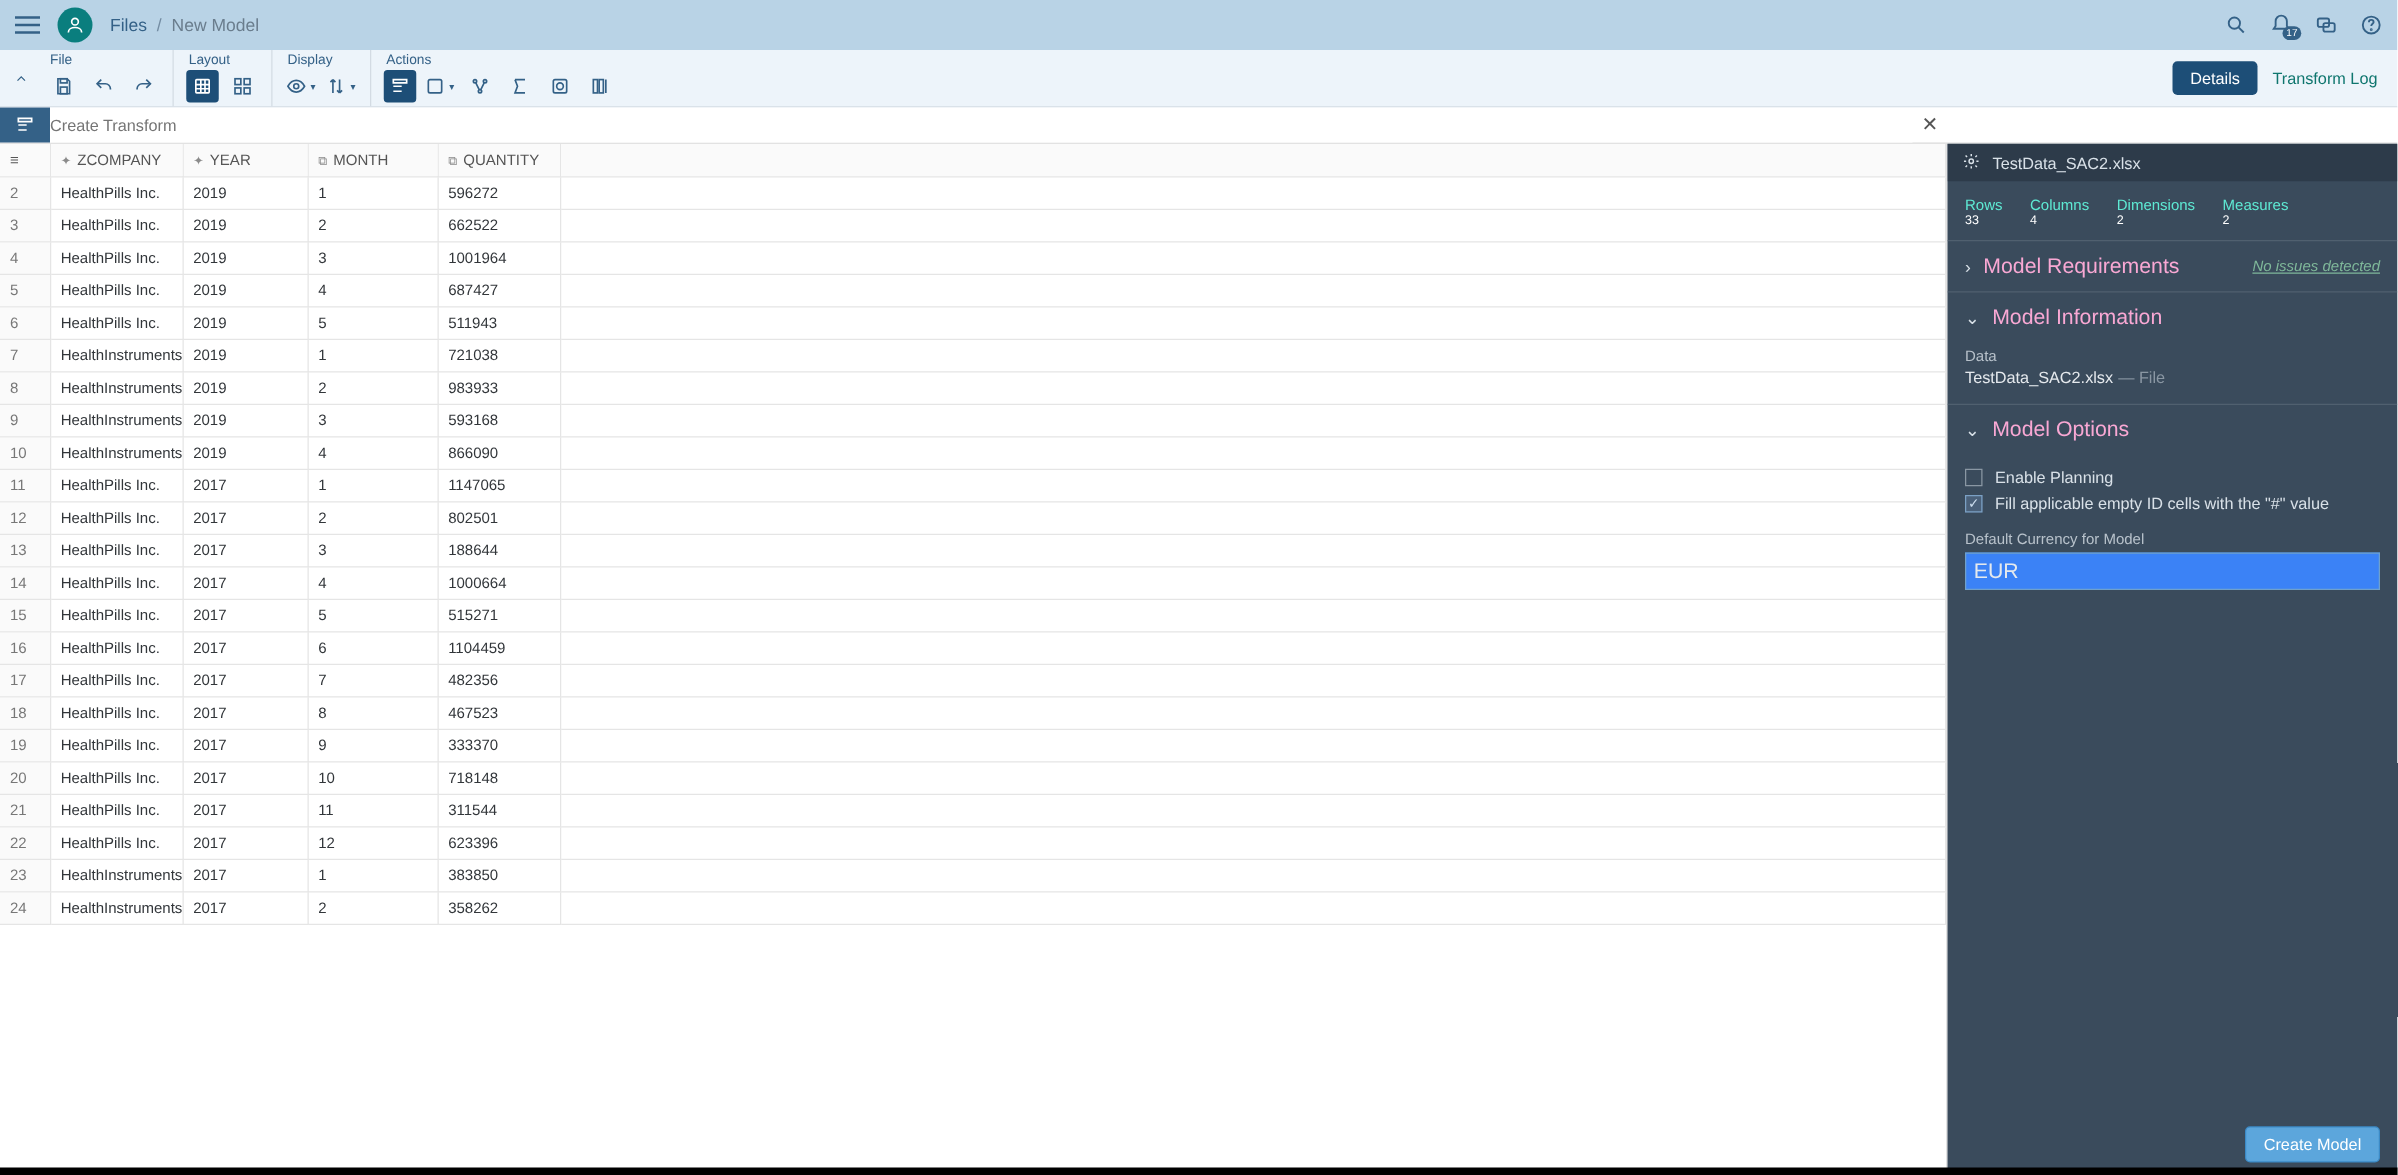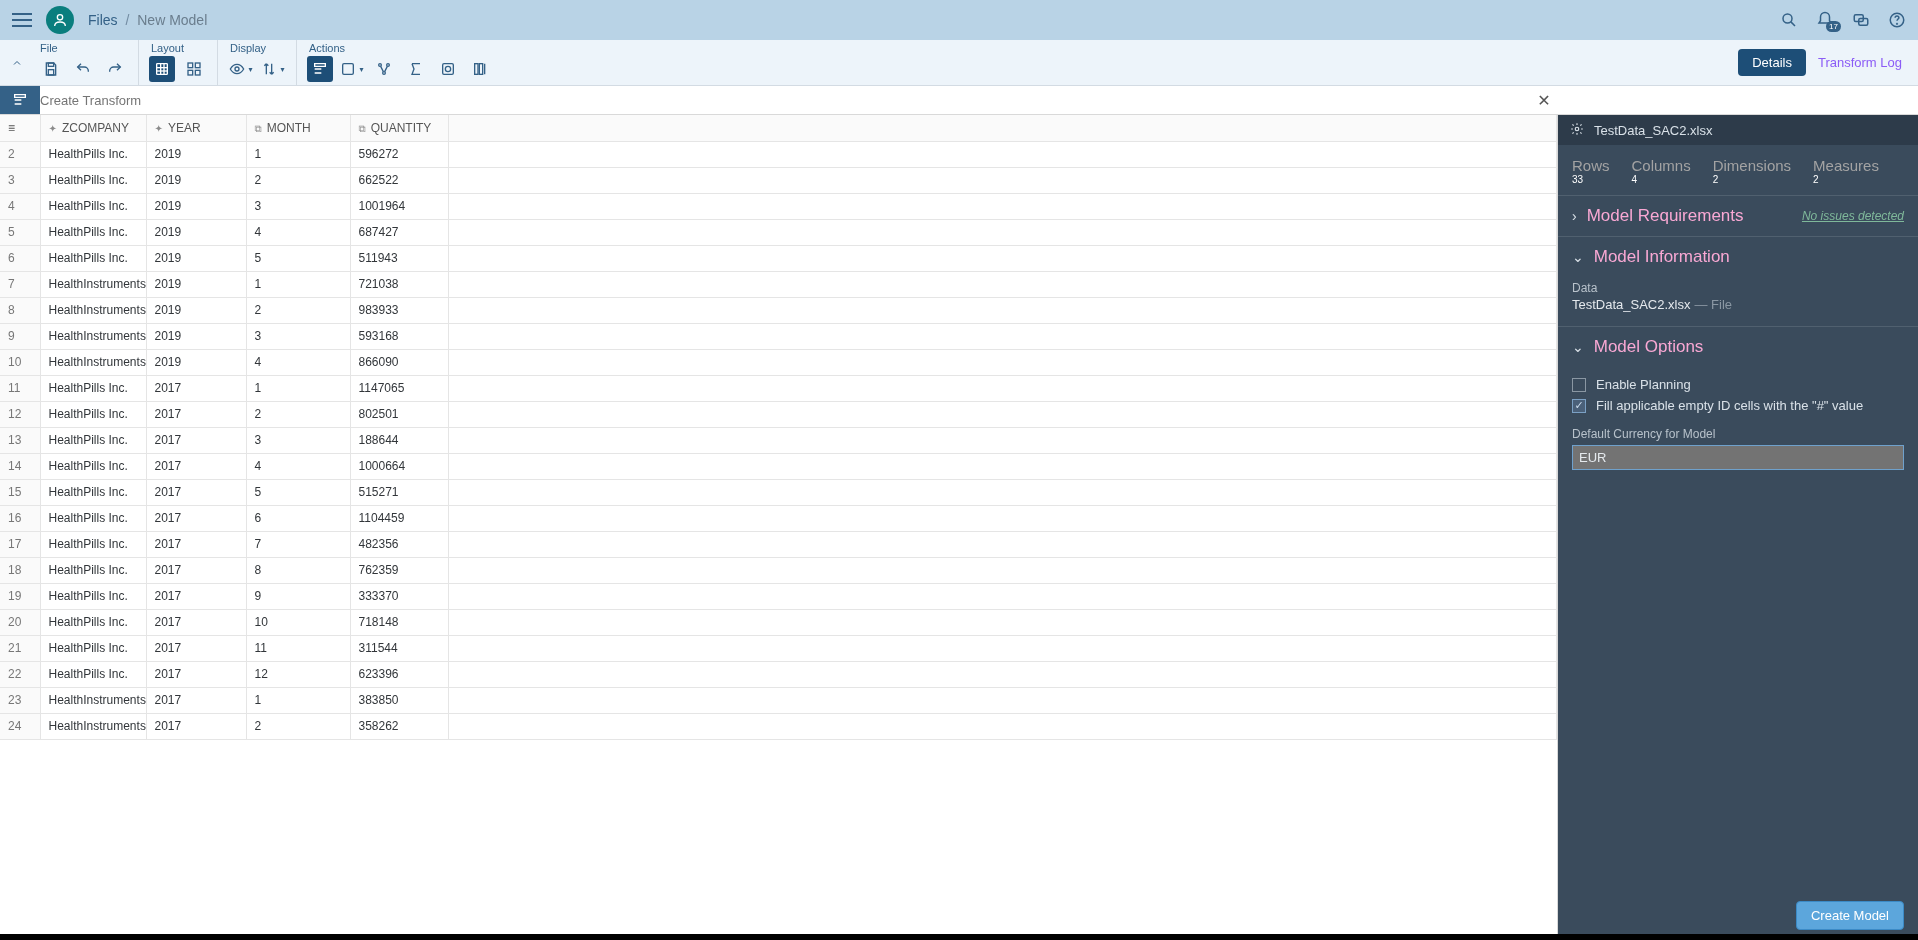--- a/index.html
+++ b/index.html
@@ -56,21 +56,21 @@
 .toolbar-right { margin-left: auto; display: flex; align-items: center; gap: 12px; padding-right: 6px; }
 .btn-primary-dark {
   background: #1d4e77;
   color: #fff;
   border: none;
   padding: 6px 14px;
   border-radius: 4px;
   font-size: 13px;
   cursor: pointer;
 }
-.link-text { color: #8b5cf6; font-size: 13px; cursor: pointer; }
+.link-text { color: #0f766e; font-size: 13px; cursor: pointer; }
 
 
 .main { display: flex; height: calc(940px - 40px - 46px - 4px); }
 
 
 .transform-wrap { display:flex; align-items:center; border-bottom:1px solid #d9d9d9; background:#fff; }
 .transform-icon-box { width:40px; height:28px; background:#346187; display:flex; align-items:center; justify-content:center; color:#fff; }
 .transform-icon-box svg { width:16px; height:16px; }
 .transform-input { flex:1; border:none; outline:none; color:#6a6d70; padding:6px 0; font-size:13px; }
 .transform-close { width:28px; text-align:center; color:#555; cursor:pointer; font-size:16px; }
@@ -111,36 +111,36 @@
   background: #3a4b5c;
   color: #d9e1e8;
   display: flex;
   flex-direction: column;
   font-size: 13px;
   overflow-y: auto;
 }
 .ins-header { height: 30px; background: #2d3b4a; display:flex; align-items:center; padding:0 12px; gap:10px; font-size:13px; }
 .ins-header svg { width:14px; height:14px; }
 .ins-stats { display:flex; padding: 12px 14px 10px 14px; gap: 22px; }
-.ins-stat .lbl { font-size:15px; color:#a3a3a3; }
+.ins-stat .lbl { font-size:12px; color:#5eead4; }
 .ins-stat .val { font-size:10px; color:#ffffff; }
 .ins-section { border-top:1px solid #50606f; }
 .ins-sec-head { display:flex; align-items:center; padding:10px 14px; cursor:pointer; }
 .ins-sec-head .chev { margin-right:10px; font-size:14px; }
 .ins-sec-title { font-size:17px; color:#f9a8d4; flex:1; }
 .ins-sec-aside { font-style:italic; color:#7fb89a; font-size:12px;text-decoration:underline; }
 .ins-body { padding: 4px 14px 14px 14px; }
 .ins-kv .k { font-size:12px; color:#b8c2cb; margin-bottom:2px; }
 .ins-kv .v { font-size:13px; color:#e5e9ed; }
 .ins-kv .sub { color:#8a97a3; margin-left:4px; }
 .chk-row { display:flex; align-items:center; gap:10px; margin:6px 0; cursor:pointer; }
 .chk { width:14px; height:14px; border:1px solid #8a97a3; display:flex; align-items:center; justify-content:center; font-size:11px; color:#cde; }
 .chk.checked { background:#4a6079; border-color:#7ba0c4; }
 .ins-label-sm { font-size:12px; color:#b8c2cb; margin-top:14px; margin-bottom:4px; }
-.ins-input input { width:100%; background:#737373; border:1px solid #6fa1cc; color:#e5e9ed; padding:4px 6px; font-size:13px; outline:none; }
+.ins-input input { width:100%; background:#3b82f6; border:1px solid #6fa1cc; color:#e5e9ed; padding:4px 6px; font-size:17px; outline:none; }
 
 .footer-btn-wrap { position:absolute; bottom:10px; right:14px; }
 .btn-create {
   background:#5ca6dc; border:1px solid #3b8ac6; color:#fff;
   padding:6px 14px; border-radius:4px; font-size:13px; cursor:pointer;
 }
 
 .bottom-black { position:absolute; bottom:0; left:0; right:0; height:6px; background:#000; }
 </style>
 </head>
@@ -472,21 +472,21 @@
               <td>2017</td>
               <td>7</td>
               <td>482356</td>
               <td></td>
             </tr>
             <tr>
               <td class="rownum">18</td>
               <td>HealthPills Inc.</td>
               <td>2017</td>
               <td>8</td>
-              <td>762359</td>
+              <td>467523</td>
               <td></td>
             </tr>
             <tr>
               <td class="rownum">19</td>
               <td>HealthPills Inc.</td>
               <td>2017</td>
               <td>9</td>
               <td>333370</td>
               <td></td>
             </tr>

